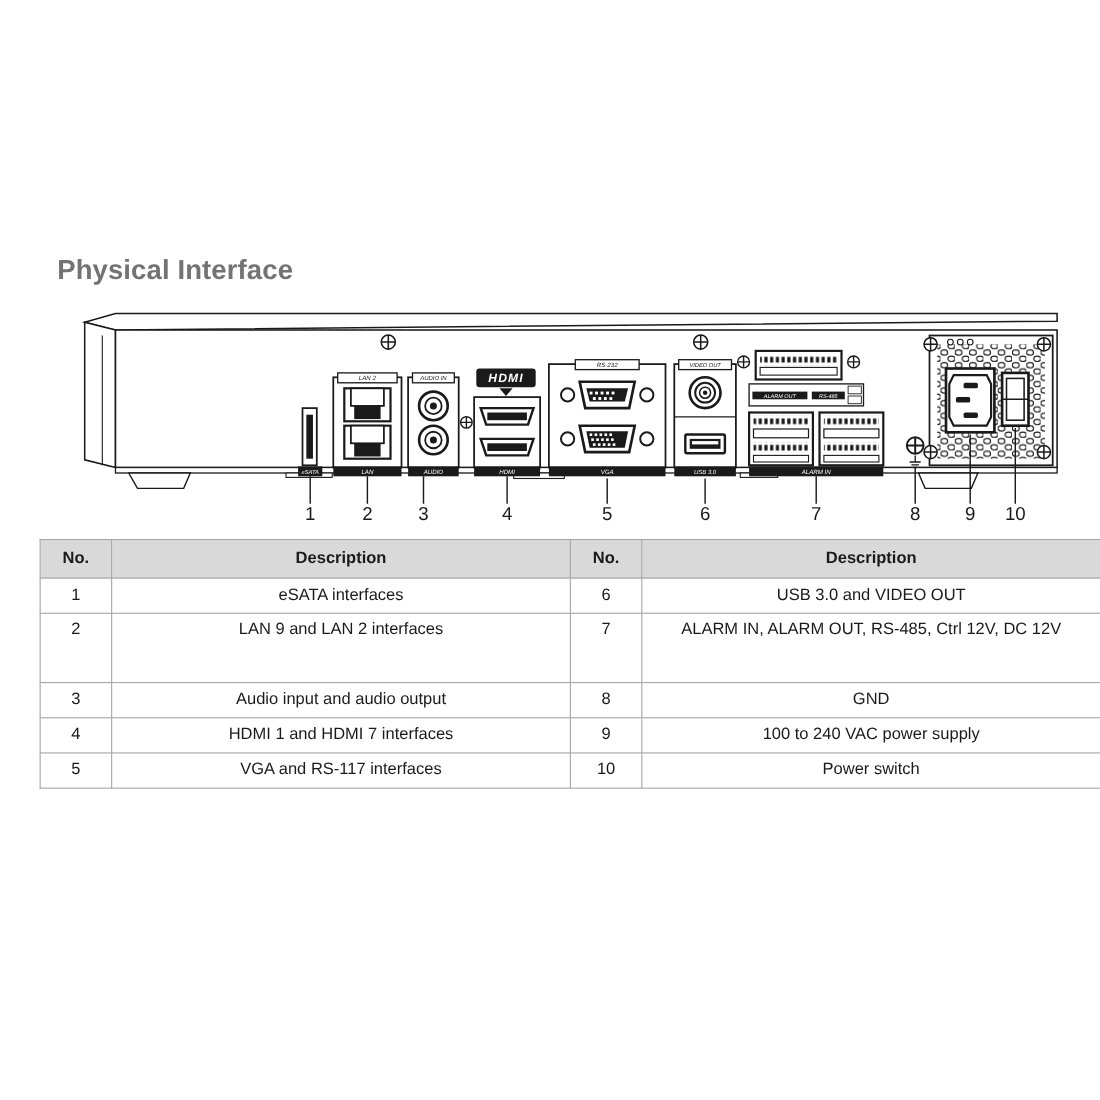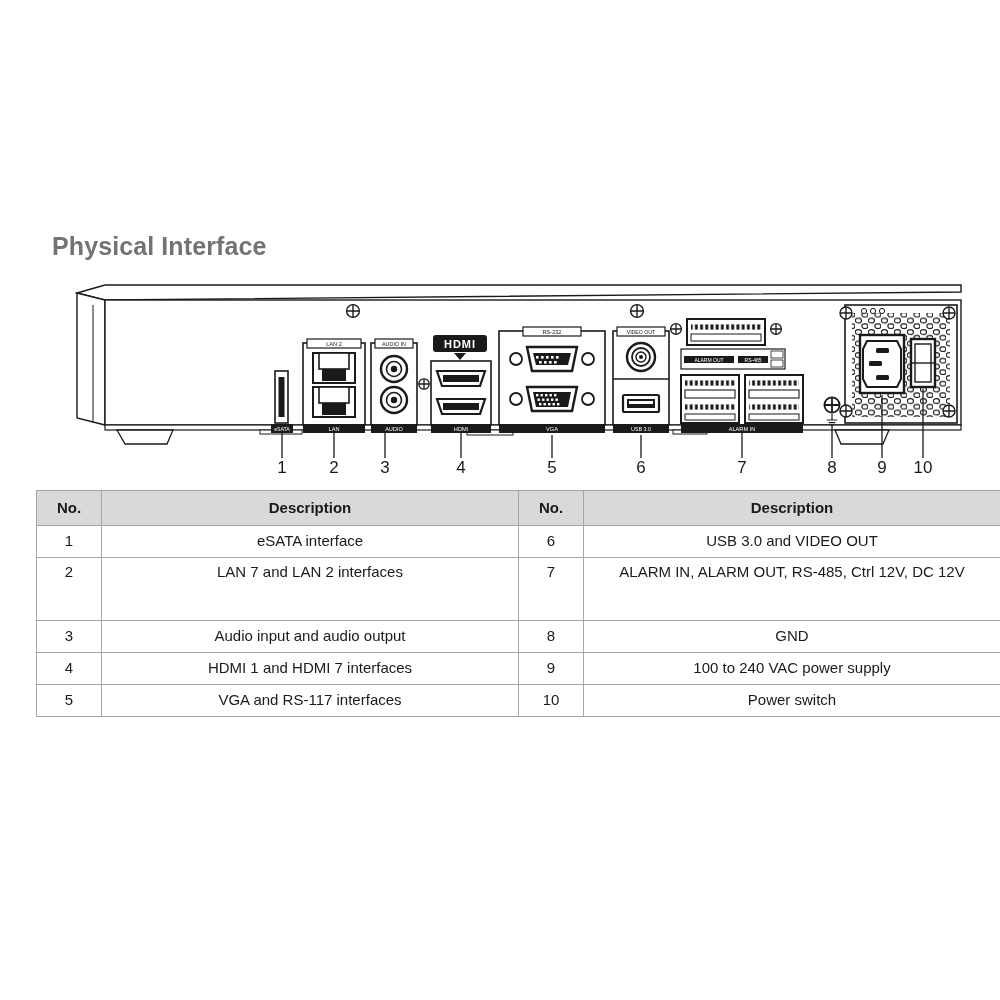--- a/index.html
+++ b/index.html
@@ -28,20 +28,21 @@
     margin-left: 24px;
   }
 
   
   #device-figure {
     position: absolute;
     left: 75px;
     top: 283px;
     width: 890px;
     height: 180px;
+    font-style: italic;
   }
   #device-figure svg {
     display: block;
     width: 890px;
     height: 180px;
   }
 
   
   #interface-table {
     position: absolute;
@@ -359,27 +360,27 @@
     <tr>
       <th class="col-no">No.</th>
       <th class="col-desc">Description</th>
       <th class="col-no">No.</th>
       <th class="col-desc">Description</th>
     </tr>
   </thead>
   <tbody>
     <tr class="row-std">
       <td>1</td>
-      <td>eSATA interface</td>
+      <td>eSATA interfaces</td>
       <td>6</td>
       <td>USB 3.0 and VIDEO OUT</td>
     </tr>
     <tr class="row-tall">
       <td style="vertical-align:top;">2</td>
-      <td style="vertical-align:top;">LAN 7 and LAN 2 interfaces</td>
+      <td style="vertical-align:top;">LAN 9 and LAN 2 interfaces</td>
       <td style="vertical-align:top;">7</td>
       <td style="vertical-align:top;">ALARM IN, ALARM OUT, RS-485, Ctrl 12V, DC 12V</td>
     </tr>
     <tr class="row-std">
       <td>3</td>
       <td>Audio input and audio output</td>
       <td>8</td>
       <td>GND</td>
     </tr>
     <tr class="row-std">

